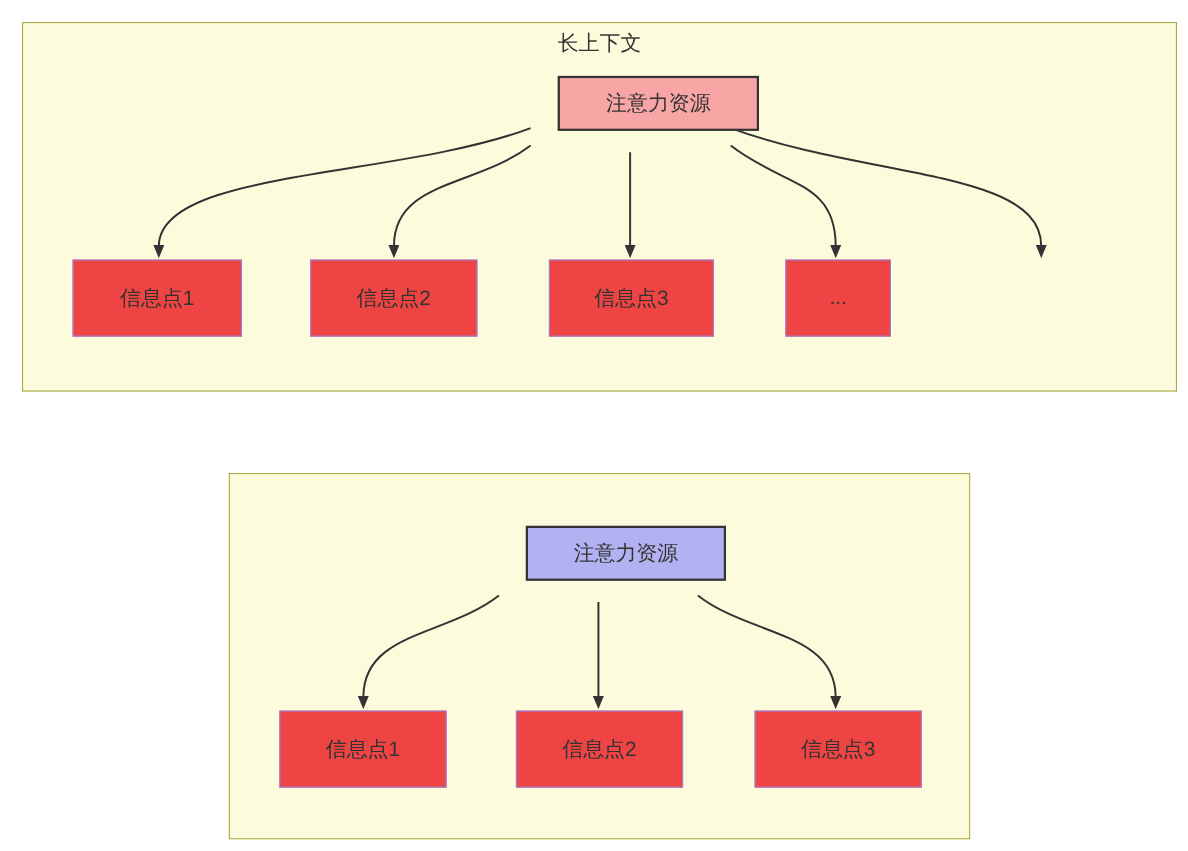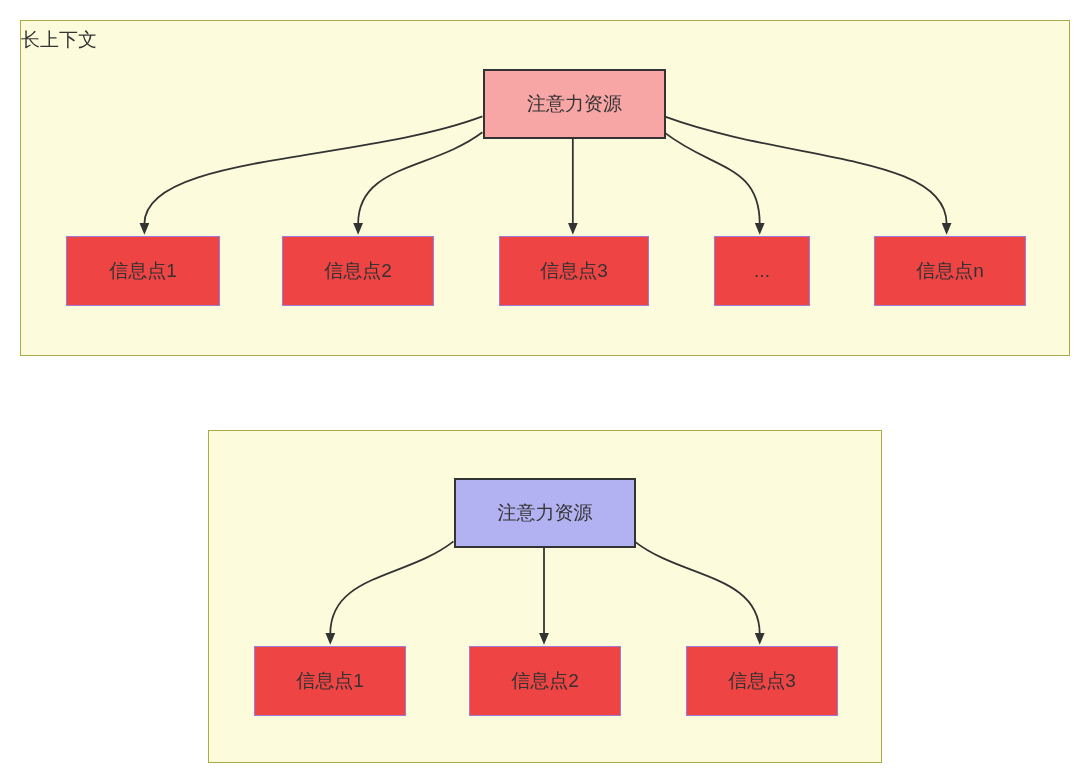--- a/index.html
+++ b/index.html
@@ -19,37 +19,39 @@
     position: absolute;
     background: #fcfcdc;
     border: 1.5px solid #aaaa44;
   }
   .panel-long  { left: 20px;  top: 20px;  width: 1050px; height: 336px; }
   .panel-short { left: 208px; top: 430px; width: 674px;  height: 333px; }
   .panel-title {
     position: absolute;
     left: 0; right: 0;
     top: 7px;
+    text-align: center;
     font-size: 19px;
     line-height: 24px;
     color: #333333;
   }
   .node {
     position: absolute;
     display: flex;
     align-items: center;
     justify-content: center;
     font-size: 19px;
     color: #333333;
     text-align: center;
   }
   .root-node {
     border: 2.5px solid #333333;
-    height: 70px;
+    height: 50px;
     top: 48px;
+    margin-left: 24px;
   }
   .root-long  { left: 462px; width: 183px; background: #f8a5a5; }
   .root-short { left: 245px; top: 47px; width: 182px; background: #b2b2f2; }
   .info-node {
     background: #ef4444;
     border: 1.5px solid #a07bd6;
     top: 215px;
     height: 70px;
   }
   .arrows {
@@ -94,23 +96,20 @@
     </div>
     <div class="node info-node" style="left:261px; width:152px;">
       <span>信息点2</span>
     </div>
     <div class="node info-node" style="left:478px; width:150px;">
       <span>信息点3</span>
     </div>
     <div class="node info-node" style="left:693px; width:96px;">
       <span>...</span>
     </div>
-    <div class="node info-node" style="left:853px; width:152px;">
-      <span>信息点n</span>
-    </div>
   </section>
 
   <section class="panel panel-short">
 
     <svg class="arrows" viewBox="0 0 674 333" width="674" height="333" xmlns="http://www.w3.org/2000/svg">
       <defs>
         <marker id="arrowhead-short" markerUnits="userSpaceOnUse" markerWidth="12" markerHeight="10" refX="1" refY="5" orient="auto">
           <path d="M0,0 L0,10 L12,5 z" fill="#333333"></path>
         </marker>
       </defs>

